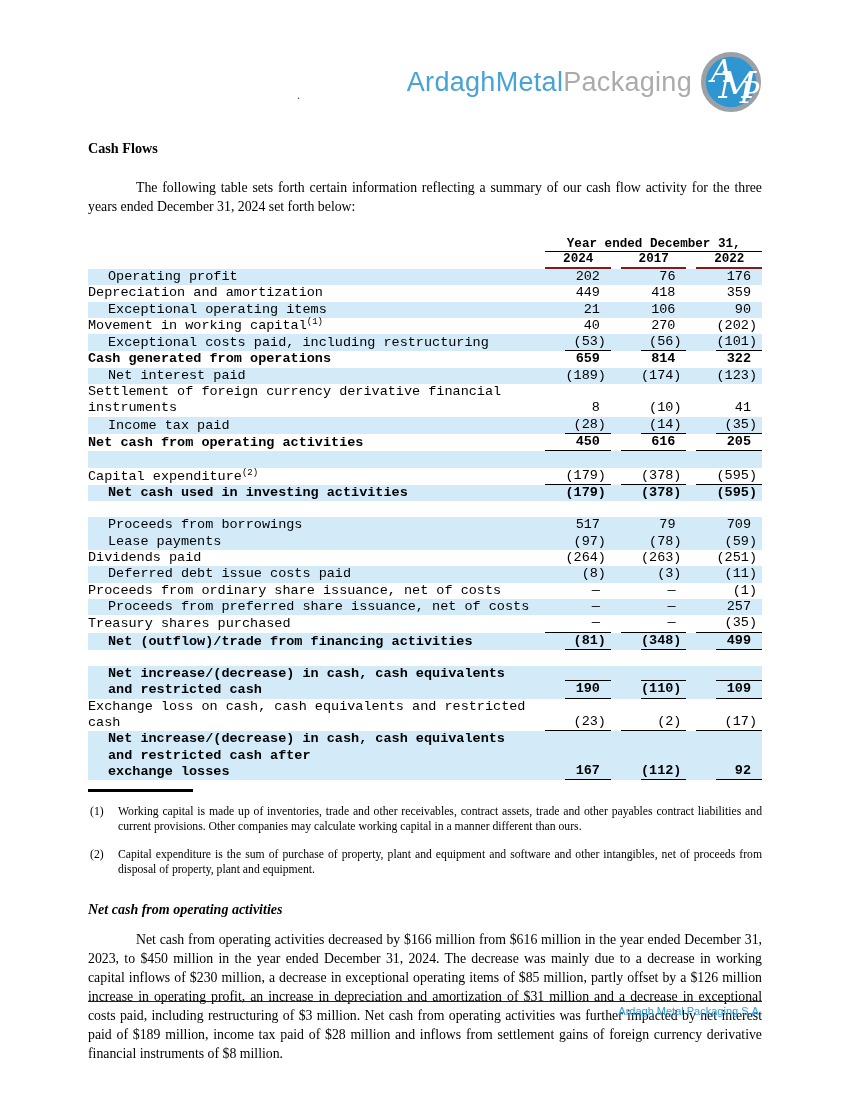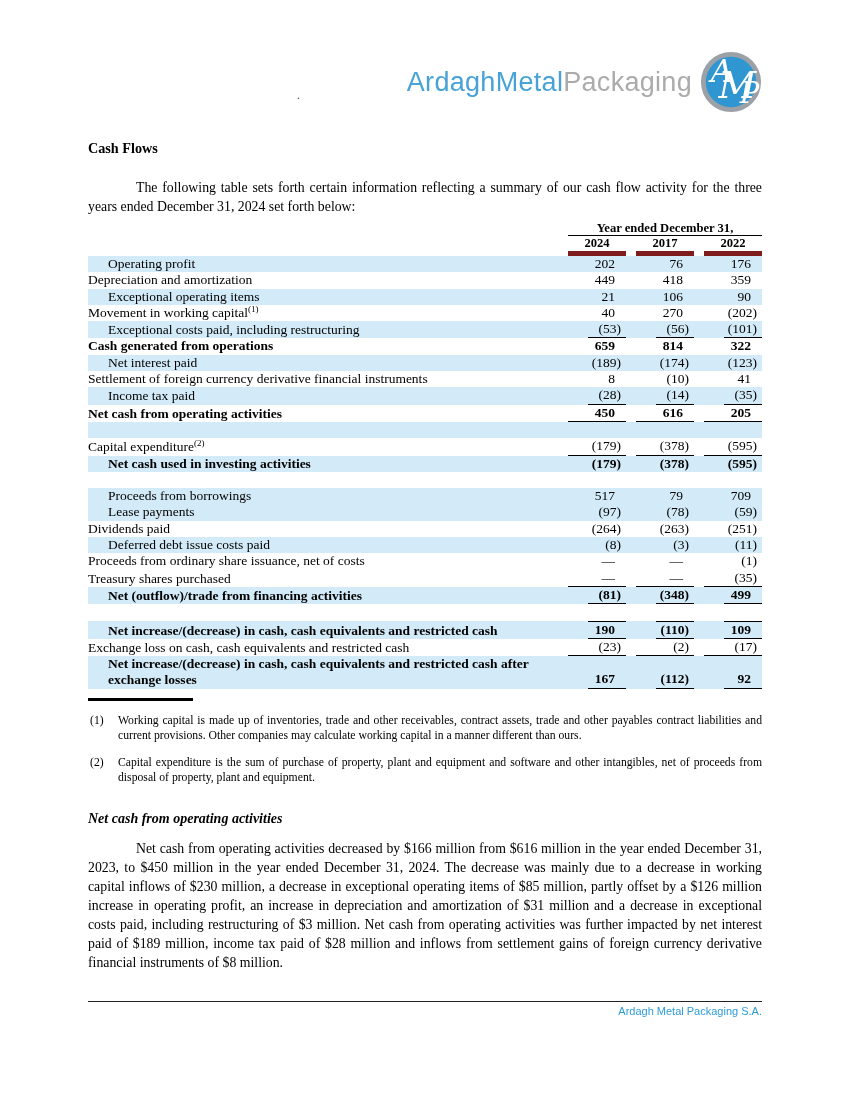--- a/index.html
+++ b/index.html
@@ -20,25 +20,25 @@
   .emblem text { font-family:"DejaVu Serif", serif; font-style:italic; fill:#fff; }
 
   .stray-dot { position:absolute; left:297px; top:88px; font-size:12px; color:#444; }
 
   
   .h-cashflows { margin-top:26px; font-size:14.2px; font-weight:bold; }
   .para { font-size:13.8px; line-height:19px; text-align:justify; text-indent:48px; }
   .intro { margin-top:21px; }
 
   
-  table.cf { margin-top:5px; width:100%; border-collapse:collapse; font-size:13.5px; }
+  table.cf { margin-top:21px; width:100%; border-collapse:collapse; font-size:13.5px;font-family:Liberation Mono, monospace; }
   table.cf td { padding:0; vertical-align:bottom; }
   .hdr-caption td div { margin-left:10px; border-bottom:1px solid #000; text-align:center;
     font-weight:bold; font-size:12.6px; line-height:14px; }
-  .hdr-years td div { margin-left:10px; border-bottom:5px solid #7f1d1d; text-align:center;
+  .hdr-years td div { margin-left:10px; border-bottom:2px solid #7f1d1d; text-align:center;
     font-weight:bold; font-size:12.6px; line-height:15px; }
   .hdr-unit td { text-align:center; font-weight:bold; font-size:12.2px; line-height:13px; padding:2px 0 3px; }
   tbody td { line-height:16.3px; }
   tr.shaded td { background:var(--row_shade);padding-left:20px; }
   tr.bold { font-weight:bold; }
   td.lbl { padding-left:2px; }
   .num { margin-left:10px; text-align:right; padding-right:11px; }
   .num.neg { padding-right:5px; }
   .num.ul { border-bottom:1.5px solid #000; }
   .num.tl { border-top:1.5px solid #000; }
@@ -314,20 +314,32 @@
             <td>
               <div class="num">—</div>
             </td>
             <td>
               <div class="num">—</div>
             </td>
             <td>
               <div class="num neg">(1)</div>
             </td>
           </tr>
+          <tr class="shaded">
+            <td class="lbl">Proceeds from preferred share issuance, net of costs</td>
+            <td>
+              <div class="num">—</div>
+            </td>
+            <td>
+              <div class="num">—</div>
+            </td>
+            <td>
+              <div class="num">257</div>
+            </td>
+          </tr>
           <tr>
             <td class="lbl">Treasury shares purchased</td>
             <td>
               <div class="num ul">—</div>
             </td>
             <td>
               <div class="num ul">—</div>
             </td>
             <td>
               <div class="num neg ul">(35)</div>

